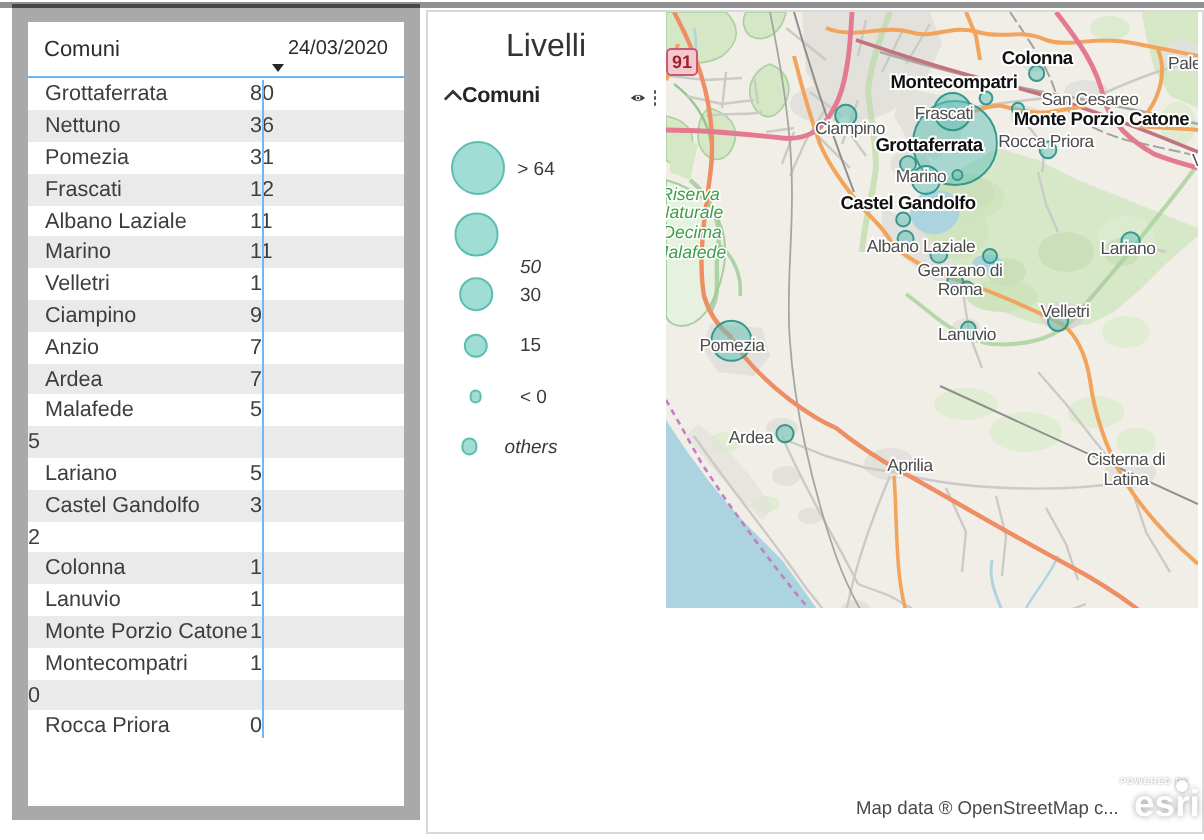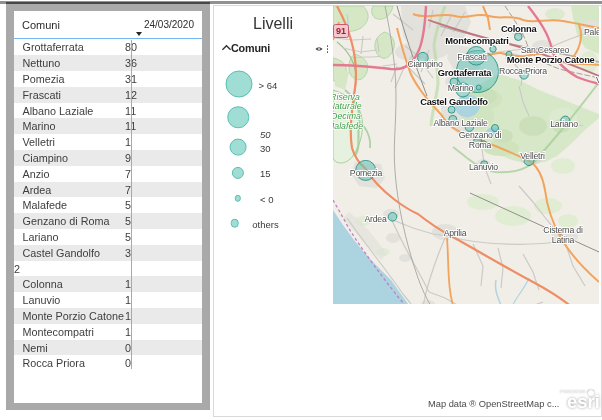--- a/index.html
+++ b/index.html
@@ -67,21 +67,20 @@
       </div>
     <div class="trow alt">
         <div class="tname">Ardea</div>
         <div class="tval">7</div>
       </div>
     <div class="trow">
         <div class="tname">Malafede</div>
         <div class="tval">5</div>
       </div>
     <div class="trow alt">
-        <div class="tname">Genzano di Roma</div>
         <div class="tval">5</div>
       </div>
     <div class="trow">
         <div class="tname">Lariano</div>
         <div class="tval">5</div>
       </div>
     <div class="trow alt">
         <div class="tname">Castel Gandolfo</div>
         <div class="tval">3</div>
       </div>
@@ -98,21 +97,20 @@
       </div>
     <div class="trow alt">
         <div class="tname">Monte Porzio Catone</div>
         <div class="tval">1</div>
       </div>
     <div class="trow">
         <div class="tname">Montecompatri</div>
         <div class="tval">1</div>
       </div>
     <div class="trow alt">
-        <div class="tname">Nemi</div>
         <div class="tval">0</div>
       </div>
     <div class="trow">
         <div class="tname">Rocca Priora</div>
         <div class="tval">0</div>
       </div>
   </div>
 </div>
 <div class="abs" style="left:14px;top:37.5px;width:188px;height:1.8px;background:#73b6f2;"></div>
 <div class="abs" style="left:130.6px;top:39.8px;width:1.4px;height:329.5px;background:#73b6f2;"></div>
@@ -137,21 +135,21 @@
 <div class="lgc" style="left:238px;top:117px;width:21.5px;height:21.5px;"></div>
 <div class="lgc" style="left:238px;top:147.3px;width:16.8px;height:16.8px;"></div>
 <div class="lgc" style="left:237.5px;top:172.5px;width:12.2px;height:12.2px;"></div>
 <div class="lgc" style="left:238px;top:198.3px;width:6.4px;height:6.4px;"></div>
 <div class="lgc" style="left:234.8px;top:223px;width:8.6px;height:8.6px;"></div>
 <div class="lgl" style="left:258.6px;top:84.5px;">&gt; 64</div>
 <div class="lgl" style="left:260px;top:134px;font-style:italic;">50</div>
 <div class="lgl" style="left:260px;top:147.8px;">30</div>
 <div class="lgl" style="left:260px;top:173px;">15</div>
 <div class="lgl" style="left:260px;top:198.8px;">&lt; 0</div>
-<div class="lgl" style="left:252.3px;top:223.5px;">others</div>
+<div class="lgl" style="left:252.3px;top:223.5px;font-style:italic;">others</div>
 
 <div class="abs" style="left:333px;top:6px;width:266px;height:298px;overflow:hidden;">
 <svg width="266" height="407" viewBox="0 0 266 407" style="display:block">
   <defs>
     <pattern id="hatch" width="5" height="5" patternTransform="rotate(45)" patternUnits="userSpaceOnUse">
       <rect width="5" height="5" fill="#f9e4e4"></rect>
       <line x1="0" y1="0" x2="0" y2="5" stroke="#efbcc6" stroke-width="1.4"></line>
     </pattern>
   </defs>
   <rect x="0" y="0" width="266" height="407" fill="#f1eee8"></rect>

